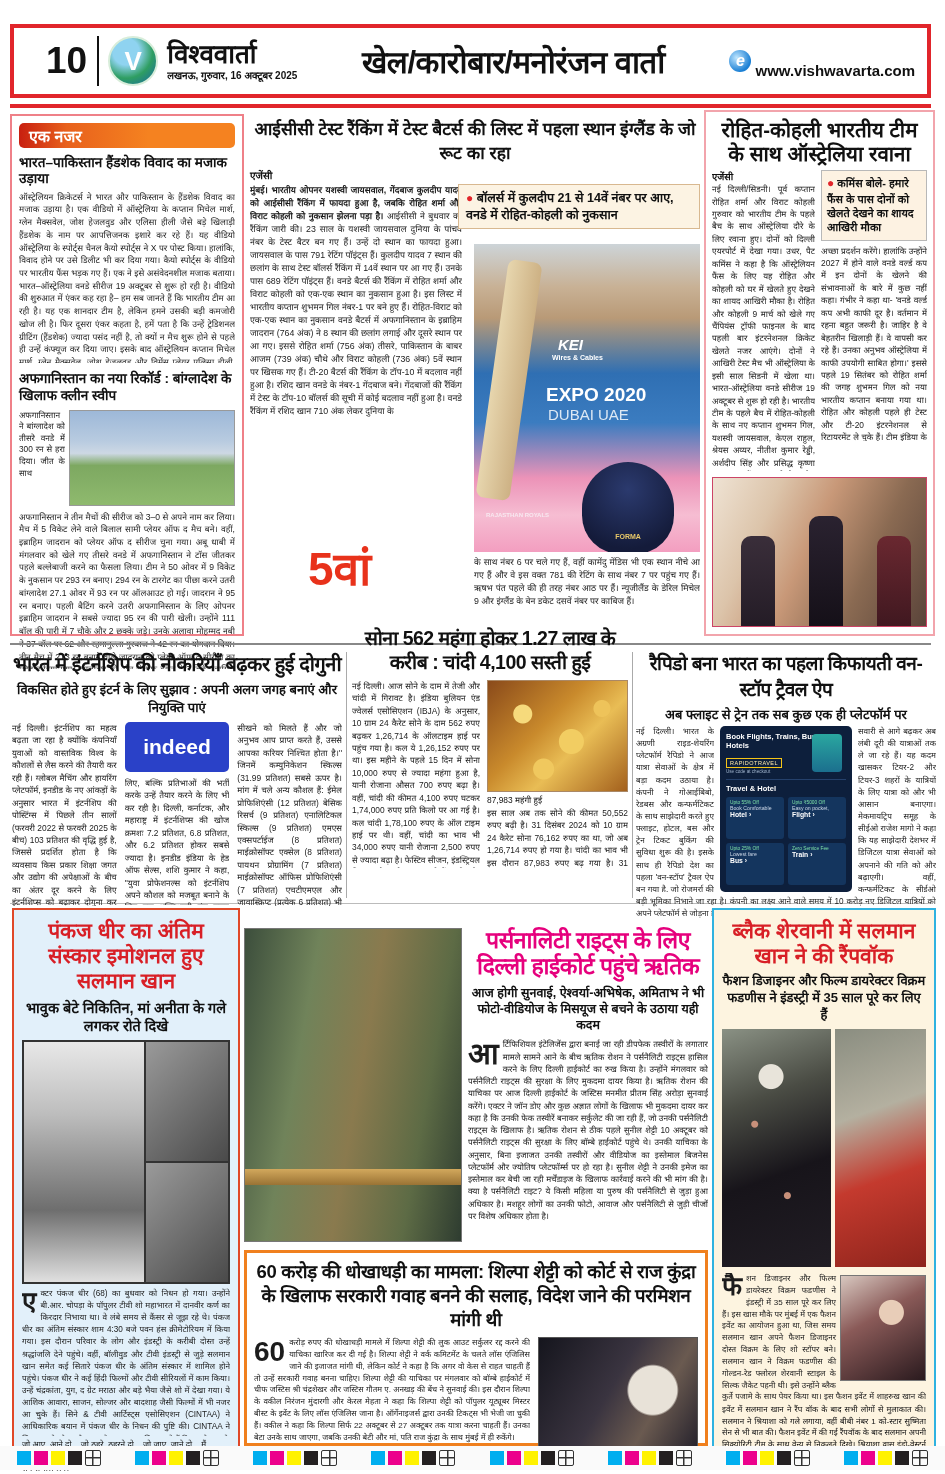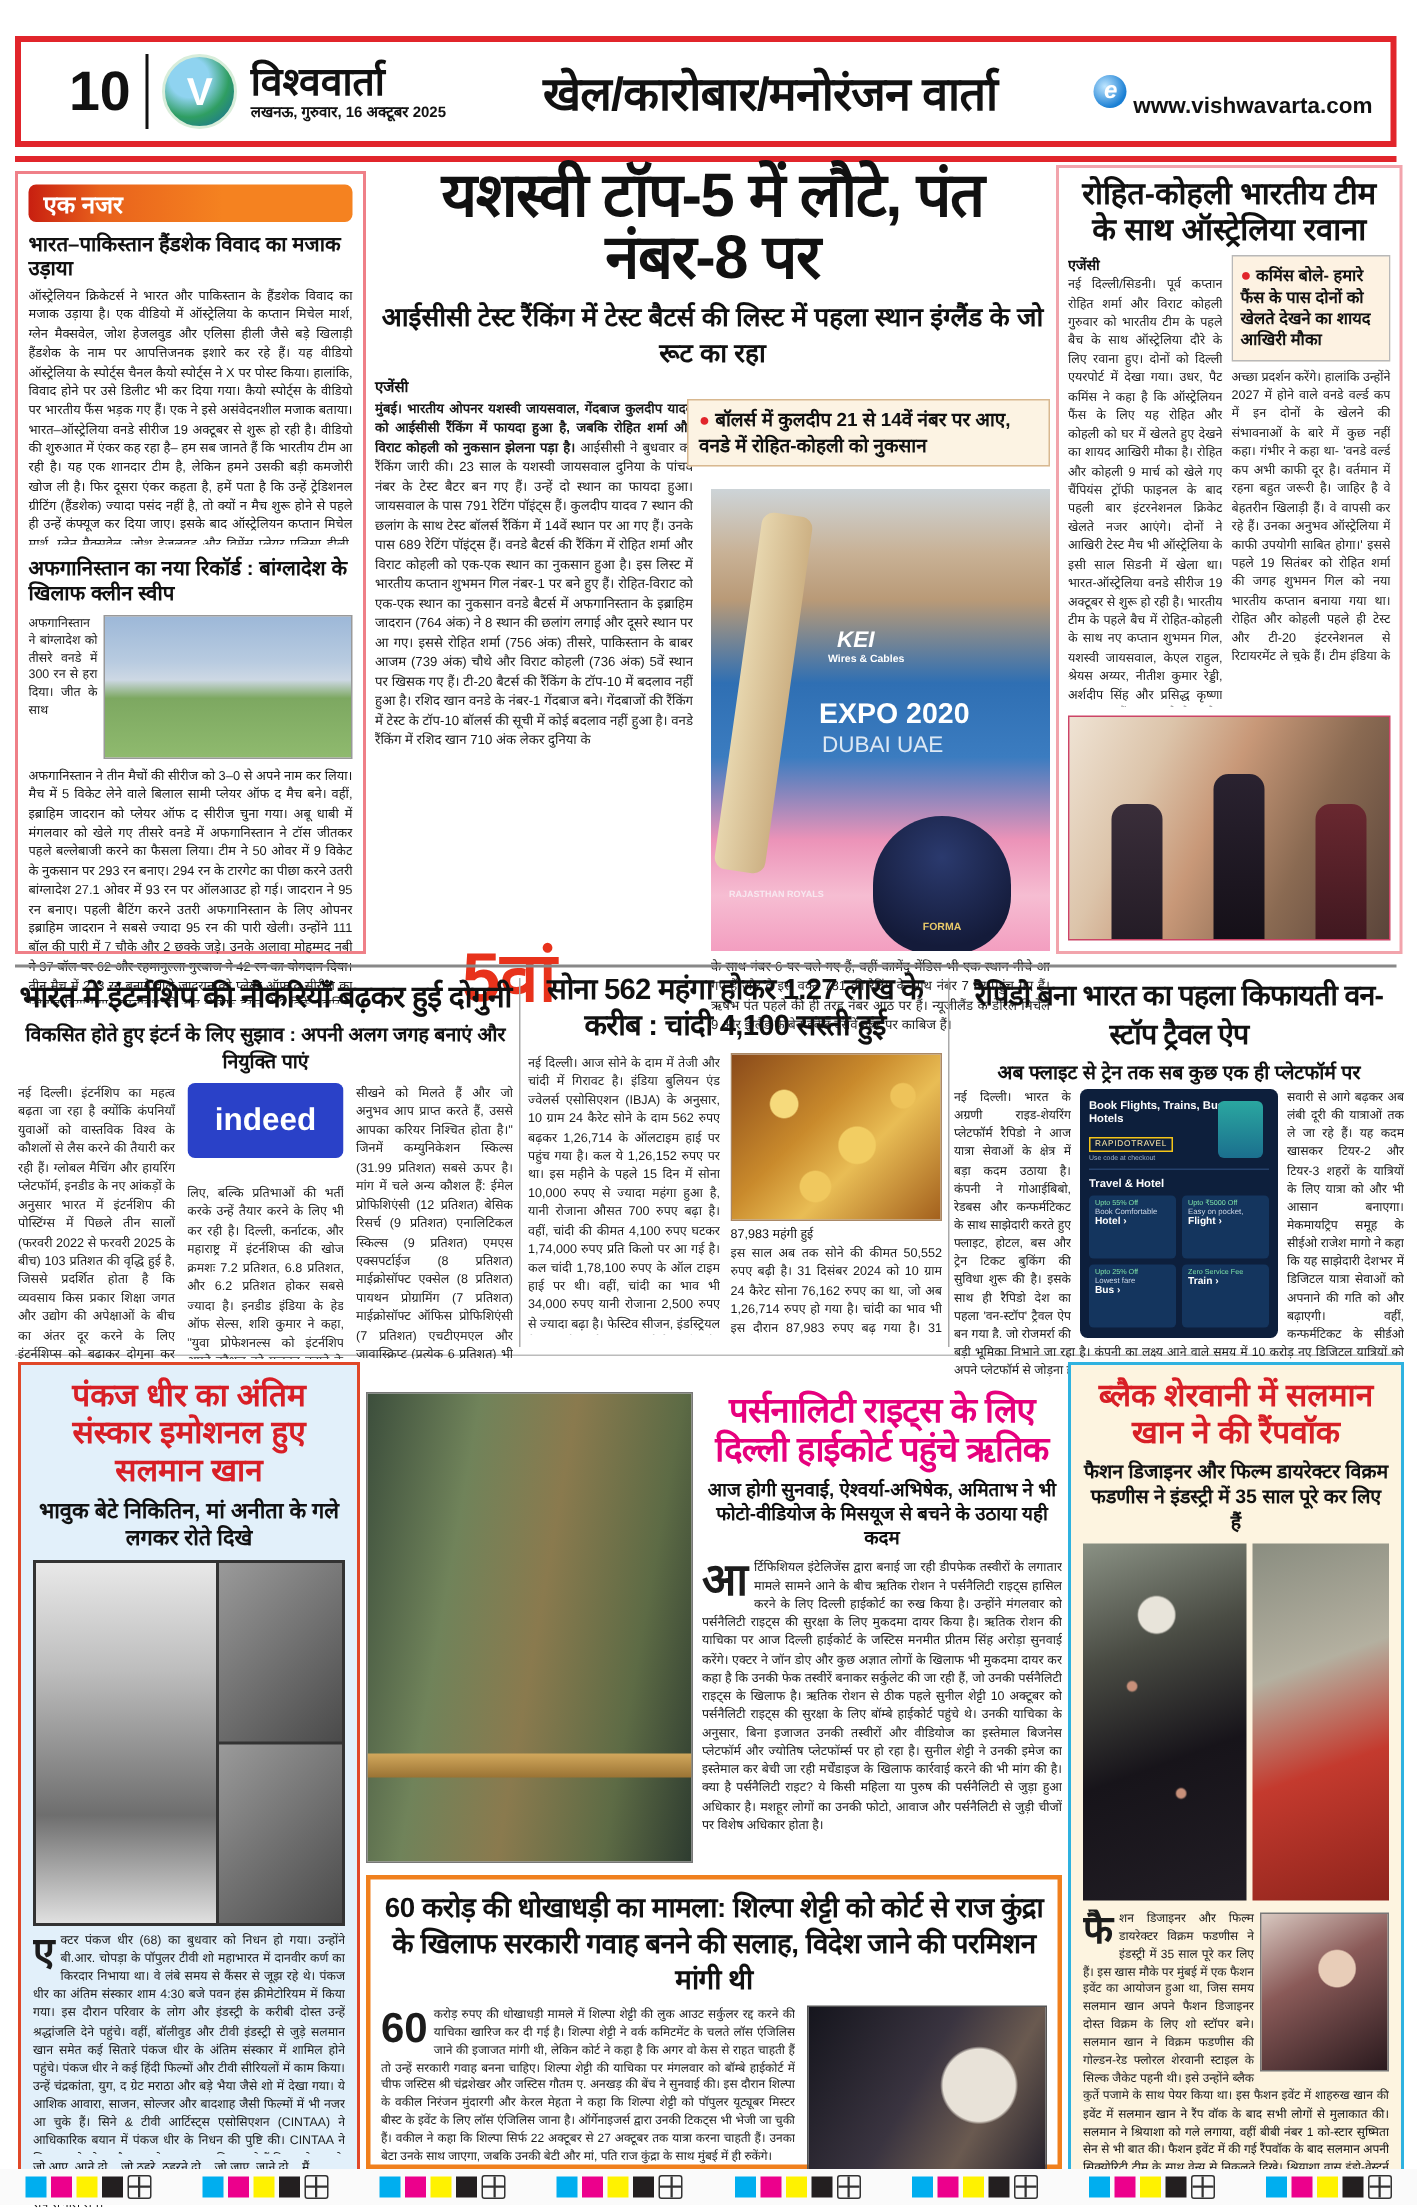--- a/index.html
+++ b/index.html
@@ -58,22 +58,22 @@
   .fig{position:absolute;bottom:0;width:34px;height:90px;background:linear-gradient(180deg,#3a2e3a,#241c26);border-radius:10px 10px 0 0;}
   
   .hline{background:#888;height:1.5px;}
   .vlinesep{background:#aaa;width:1px;}
   
   #intern{left:12px;top:650px;width:330px;height:250px;}
   #ih{font-size:20px;font-weight:bold;text-align:center;letter-spacing:-.5px;}
   #isub{font-size:13px;font-weight:bold;text-align:center;margin-top:3px;}
   #icols{display:flex;gap:8px;margin-top:6px;height:184px;}
   .icol{flex:1;overflow:hidden;font-size:8.4px;}
-  #indeedbox{height:50px;background:#2a41c8;border-radius:5px;display:flex;align-items:center;justify-content:center;color:#fff;font-size:21px;font-weight:bold;margin-bottom:17px;}
-  #gold{left:352px;top:648px;width:276px;height:250px;}
+  #indeedbox{height:50px;background:#2a41c8;border-radius:5px;display:flex;align-items:center;justify-content:center;color:#fff;font-size:21px;font-weight:bold;margin-bottom:5px;}
+  #gold{left:352px;top:626px;width:276px;height:250px;}
   #gh{font-size:19.5px;font-weight:bold;text-align:center;line-height:1.25;letter-spacing:-.5px;}
   #grow{display:flex;gap:7px;margin-top:5px;height:188px;}
   #gcolL{width:128px;font-size:8.4px;}
   #gcolR{flex:1;overflow:hidden;}
   #gphoto{height:110px;border:1px solid #a86;background:
     radial-gradient(circle at 25% 30%,#f6da7c 0 9px,transparent 10px),
     radial-gradient(circle at 60% 55%,#f2cd62 0 12px,transparent 13px),
     radial-gradient(circle at 82% 25%,#eec35a 0 8px,transparent 9px),
     radial-gradient(circle at 40% 80%,#f0c85e 0 10px,transparent 11px),
     linear-gradient(135deg,#8a4a1a,#c98a2c 40%,#e9bd55 62%,#a3601d 100%);}
@@ -160,21 +160,20 @@
     <div class="s1b jt">ऑस्ट्रेलियन क्रिकेटर्स ने भारत और पाकिस्तान के हैंडशेक विवाद का मजाक उड़ाया है। एक वीडियो में ऑस्ट्रेलिया के कप्तान मिचेल मार्श, ग्लेन मैक्सवेल, जोश हेजलवुड और एलिसा हीली जैसे बड़े खिलाड़ी हैंडशेक के नाम पर आपत्तिजनक इशारे कर रहे हैं। यह वीडियो ऑस्ट्रेलिया के स्पोर्ट्स चैनल कैयो स्पोर्ट्स ने X पर पोस्ट किया। हालांकि, विवाद होने पर उसे डिलीट भी कर दिया गया। कैयो स्पोर्ट्स के वीडियो पर भारतीय फैंस भड़क गए हैं। एक ने इसे असंवेदनशील मजाक बताया। भारत–ऑस्ट्रेलिया वनडे सीरीज 19 अक्टूबर से शुरू हो रही है। वीडियो की शुरुआत में एंकर कह रहा है– हम सब जानते हैं कि भारतीय टीम आ रही है। यह एक शानदार टीम है, लेकिन हमने उसकी बड़ी कमजोरी खोज ली है। फिर दूसरा एंकर कहता है, हमें पता है कि उन्हें ट्रेडिशनल ग्रीटिंग (हैंडशेक) ज्यादा पसंद नहीं है, तो क्यों न मैच शुरू होने से पहले ही उन्हें कंफ्यूज कर दिया जाए। इसके बाद ऑस्ट्रेलियन कप्तान मिचेल मार्श, ग्लेन मैक्सवेल, जोश हेजलवुड और विमेंस प्लेयर एलिसा हीली, ग्रेस हैरिस और एलाना किंग को दिखाया गया है। ये सभी चर्चा कर रहे हैं कि भारतीय खिलाड़ियों का अभिवादन किस अंदाज में किया जा सकता है। कोई हाई-फाइव दिखा रहा है, तो कोई अपने मसल्स शो कर रहा है। कुछ खिलाड़ियों ने आपत्तिजनक इशारे भी किए और इस पर सब हंसते दिखाई पड़े।</div>
     <div class="s2h">अफगानिस्तान का नया रिकॉर्ड : बांग्लादेश के खिलाफ क्लीन स्वीप</div>
     <div id="s2fig">
       <div id="s2intro" class="jt">अफगानिस्तान ने बांग्लादेश को तीसरे वनडे में 300 रन से हरा दिया। जीत के साथ</div>
       <div id="s2photo"></div>
     </div>
     <div class="s2b jt">अफगानिस्तान ने तीन मैचों की सीरीज को 3–0 से अपने नाम कर लिया। मैच में 5 विकेट लेने वाले बिलाल सामी प्लेयर ऑफ द मैच बने। वहीं, इब्राहिम जादरान को प्लेयर ऑफ द सीरीज चुना गया। अबू धाबी में मंगलवार को खेले गए तीसरे वनडे में अफगानिस्तान ने टॉस जीतकर पहले बल्लेबाजी करने का फैसला लिया। टीम ने 50 ओवर में 9 विकेट के नुकसान पर 293 रन बनाए। 294 रन के टारगेट का पीछा करने उतरी बांग्लादेश 27.1 ओवर में 93 रन पर ऑलआउट हो गई। जादरान ने 95 रन बनाए। पहली बैटिंग करने उतरी अफगानिस्तान के लिए ओपनर इब्राहिम जादरान ने सबसे ज्यादा 95 रन की पारी खेली। उन्होंने 111 बॉल की पारी में 7 चौके और 2 छक्के जड़े। उनके अलावा मोहम्मद नबी ने 37 बॉल पर 62 और रहमानुल्ला गुरबाज ने 42 रन का योगदान दिया। तीन मैच में 213 रन बनाने वाले जादरान को प्लेयर ऑफ द सीरीज का खिताब दिया गया। बांग्लादेश की ओर से सैफ हसन ने 3 विकेट हासिल किए। हसन महमूद और तन्वीर इस्लाम ने 2–2 विकेट लिए। मेहदी हसन मिराज को एक विकेट मिला। ओपनर सैफ हसन 43 रन के साथ टॉप स्कोरर रहे। अफगानिस्तान की ओर से बिलाल सामी ने 7.1 ओवर में 33 रन देकर 5 विकेट अपने नाम किए। रशिद खान ने 2 विकेट लिए।</div>
   </div>
 
   <div id="main" class="abs">
-    <div id="mh">यशस्वी टॉप-5 में लौटे, पंत नंबर-8 पर</div>
     <div id="msub">आईसीसी टेस्ट रैंकिंग में टेस्ट बैटर्स की लिस्ट में पहला स्थान इंग्लैंड के जो रूट का रहा</div>
     <div id="mby">एजेंसी</div>
     <div id="mbody">
       <div id="mcolL" class="jt">
         <span class="bold">मुंबई। भारतीय ओपनर यशस्वी जायसवाल, गेंदबाज कुलदीप यादव को आईसीसी रैंकिंग में फायदा हुआ है, जबकि रोहित शर्मा और विराट कोहली को नुकसान झेलना पड़ा है।</span>
         <span>आईसीसी ने बुधवार को रैंकिंग जारी की। 23 साल के यशस्वी जायसवाल दुनिया के पांचवें नंबर के टेस्ट बैटर बन गए हैं। उन्हें दो स्थान का फायदा हुआ। जायसवाल के पास 791 रेटिंग पॉइंट्स हैं। कुलदीप यादव 7 स्थान की छलांग के साथ टेस्ट बॉलर्स रैंकिंग में 14वें स्थान पर आ गए हैं। उनके पास 689 रेटिंग पॉइंट्स हैं। वनडे बैटर्स की रैंकिंग में रोहित शर्मा और विराट कोहली को एक-एक स्थान का नुकसान हुआ है। इस लिस्ट में भारतीय कप्तान शुभमन गिल नंबर-1 पर बने हुए हैं। रोहित-विराट को एक-एक स्थान का नुकसान वनडे बैटर्स में अफगानिस्तान के इब्राहिम जादरान (764 अंक) ने 8 स्थान की छलांग लगाई और दूसरे स्थान पर आ गए। इससे रोहित शर्मा (756 अंक) तीसरे, पाकिस्तान के बाबर आजम (739 अंक) चौथे और विराट कोहली (736 अंक) 5वें स्थान पर खिसक गए हैं। टी-20 बैटर्स की रैंकिंग के टॉप-10 में बदलाव नहीं हुआ है। रशिद खान वनडे के नंबर-1 गेंदबाज बने। गेंदबाजों की रैंकिंग में टेस्ट के टॉप-10 बॉलर्स की सूची में कोई बदलाव नहीं हुआ है। वनडे रैंकिंग में रशिद खान 710 अंक लेकर दुनिया के</span>
       </div>
       <div id="mhl">
         <span class="rdot">●</span>
         <span>बॉलर्स में कुलदीप 21 से 14वें नंबर पर आए, वनडे में रोहित-कोहली को नुकसान</span>

